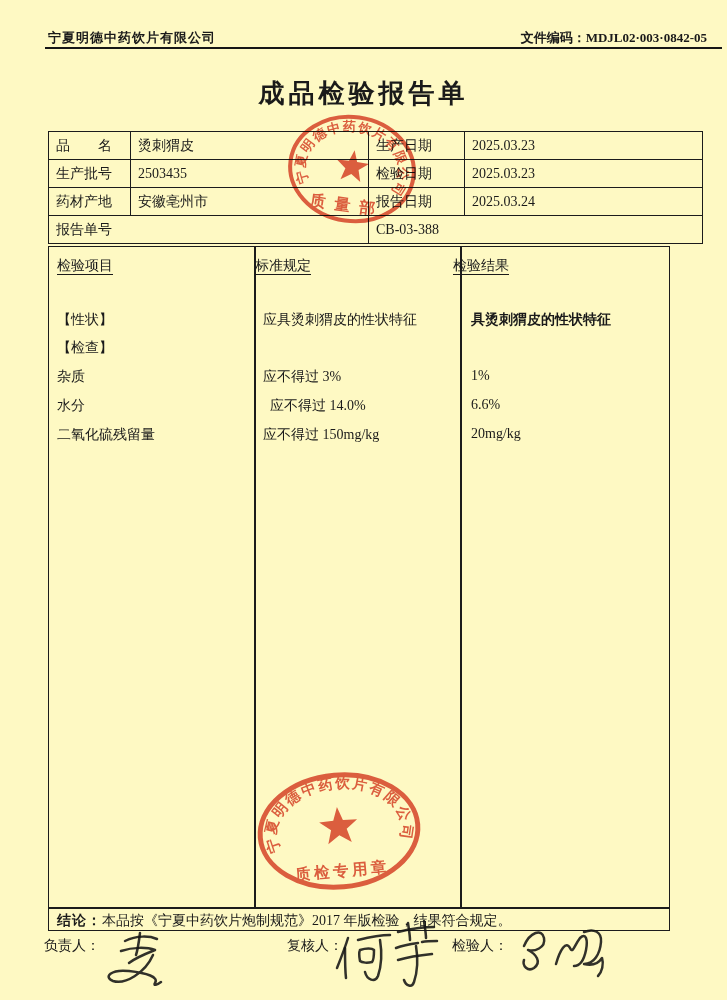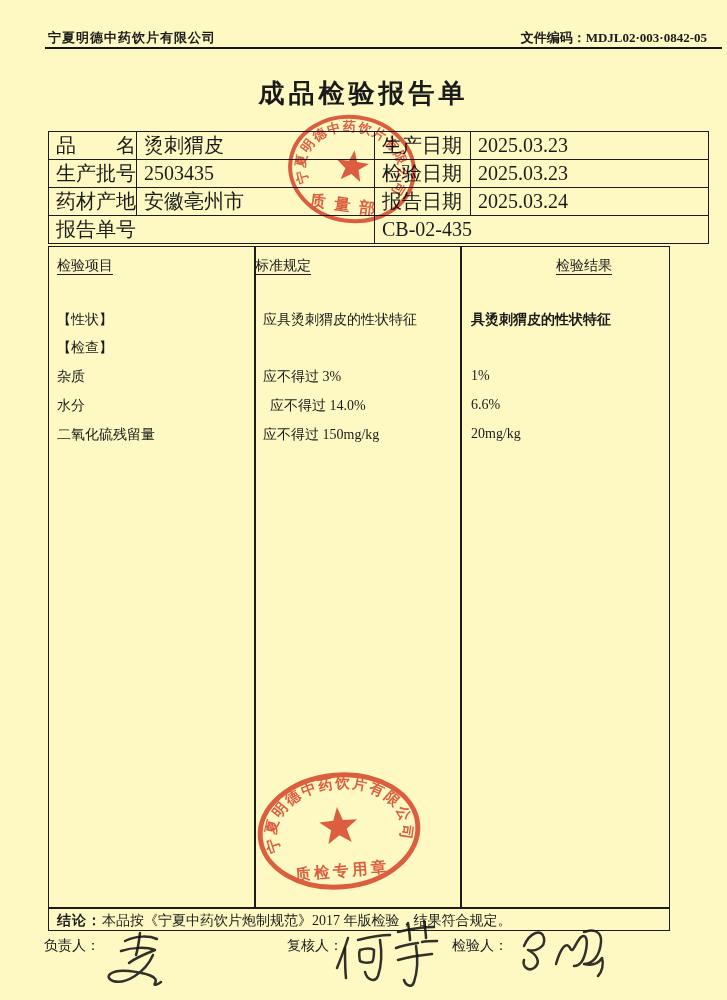--- a/index.html
+++ b/index.html
@@ -17,32 +17,32 @@
   .hdr-rule{left:45px; top:47px; width:677px; height:2px; background:#161616;}
 
   
   .title{left:0; top:76px; width:727px; text-align:center;
     font-family:"Liberation Sans","DejaVu Sans",sans-serif;
     font-size:26px; font-weight:bold; letter-spacing:4px;}
 
   
   table.info{position:absolute; left:48px; top:131px; border-collapse:collapse; table-layout:fixed;}
   table.info td{border:1.5px solid #1c1c1c; height:27px; padding:0 0 0 7px;
-    font-size:20px; white-space:nowrap; overflow:hidden;}
+    font-size:14px; white-space:nowrap; overflow:hidden;}
   td.c1{width:74px;} td.c2{width:230px;} td.c3{width:88px;} td.c4{width:230px;}
 
   
   .main-tbl{left:48px; top:246px; width:622px; height:685px; border:1.5px solid #1c1c1c; box-sizing:border-box;}
   .vline{position:absolute; top:0; width:1.5px; height:660px; background:#1c1c1c;}
   .vline.v1{left:205px;} .vline.v2{left:411px;}
   .hline-concl{position:absolute; top:660px; left:0; width:100%; height:1.5px; background:#1c1c1c;}
   .col-h{position:absolute; top:10px; font-size:14px; text-decoration:underline; text-underline-offset:4px; white-space:nowrap;}
   .col-h.h1{left:8px;}
   .col-h.h2{left:206px; width:190px; text-align:left;}
-  .col-h.h3{left:432px; width:206px; text-align:center;}
+  .col-h.h3{left:404px; width:206px; }
   .cell{position:absolute; font-size:14px; white-space:nowrap;}
   .concl{position:absolute; top:665px; left:8px; right:4px; font-size:14px; white-space:nowrap;}
   .concl b{letter-spacing:1px;}
 
   
   .signrow-label{font-size:14px; white-space:nowrap;}
   .sig-svg{position:absolute;}
   .sig-svg path{fill:none; stroke:#151515; stroke-width:2.5; stroke-linecap:round; stroke-linejoin:round; opacity:.88;}
 
   
@@ -75,21 +75,21 @@
       <td class="c4">2025.03.23</td>
     </tr>
     <tr>
       <td class="c1">药材产地</td>
       <td class="c2">安徽亳州市</td>
       <td class="c3">报告日期</td>
       <td class="c4">2025.03.24</td>
     </tr>
     <tr>
       <td colspan="2">报告单号</td>
-      <td colspan="2">CB-02-435</td>
+      <td colspan="2">CB-03-388</td>
     </tr>
   </tbody>
     </table>
 
   <div class="abs main-tbl">
     <div class="vline v1"></div>
     <div class="vline v2"></div>
     <div class="hline-concl"></div>
 
     <div class="col-h h1">检验项目</div>

